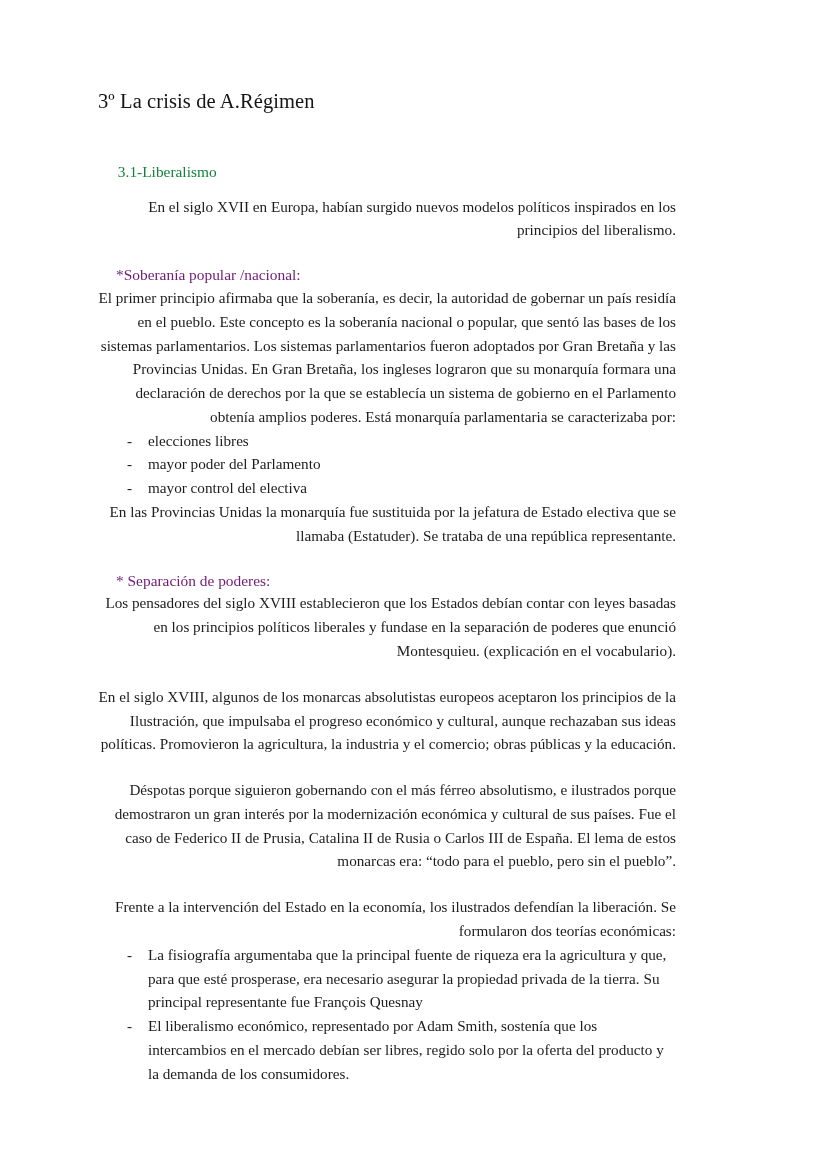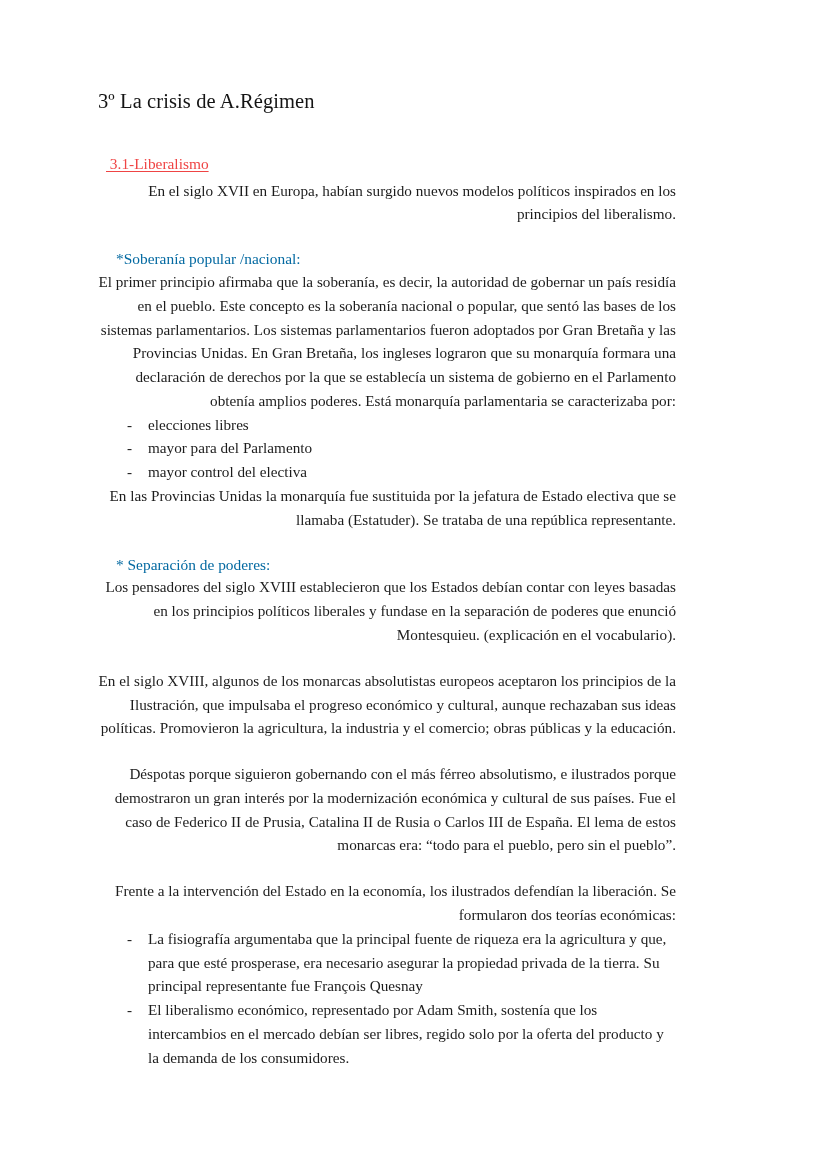--- a/index.html
+++ b/index.html
@@ -34,33 +34,32 @@
     letter-spacing: 0.1px;
     color: #141414;
   }
 
   .spacer-lg { height: 34px; }
   .spacer-md { height: 22px; }
 
   .sec-heading {
     font-size: 15.4px;
     line-height: 1.42;
-    text-decoration: underline;
     text-underline-offset: 2px;
-    margin: 4px;
-    color: #ef4444;
+    margin: 12px;
+    color: #15803d;
     white-space: pre;
   }
   .sec-heading.indent-1 { padding-left: 4px; }
 
   .sub-heading {
     font-size: 15.4px;
     line-height: 1.42;
     margin: 0;
-    color: #0369a1;
+    color: #701a75;
     padding-left: 18px;
     white-space: pre;
   }
 
   p.body-text {
     font-size: 15.2px;
     line-height: 1.565;
     margin: 0;
     color: #1c1c1c;
     text-align: right;
@@ -109,21 +108,21 @@
 
   <p class="body-text">El primer principio afirmaba que la soberanía, es decir, la autoridad de gobernar un país residía en el pueblo. Este concepto es la soberanía nacional o popular, que sentó las bases de los sistemas parlamentarios. Los sistemas parlamentarios fueron adoptados por Gran Bretaña y las Provincias Unidas. En Gran Bretaña, los ingleses lograron que su monarquía formara una declaración de derechos por la que se establecía un sistema de gobierno en el Parlamento obtenía amplios poderes. Está monarquía parlamentaria se caracterizaba por:</p>
 
   <ul class="dash-list">
     <li>
       <span class="dash">-</span>
       <span>elecciones libres</span>
     </li>
     <li>
       <span class="dash">-</span>
-      <span>mayor para del Parlamento</span>
+      <span>mayor poder del Parlamento</span>
     </li>
     <li>
       <span class="dash">-</span>
       <span>mayor control del electiva</span>
     </li>
   </ul>
 
   <p class="body-text">En las Provincias Unidas la monarquía fue sustituida por la jefatura de Estado electiva que se llamaba  (Estatuder). Se trataba de una república representante.</p>
 
   <div class="spacer-md"></div>

